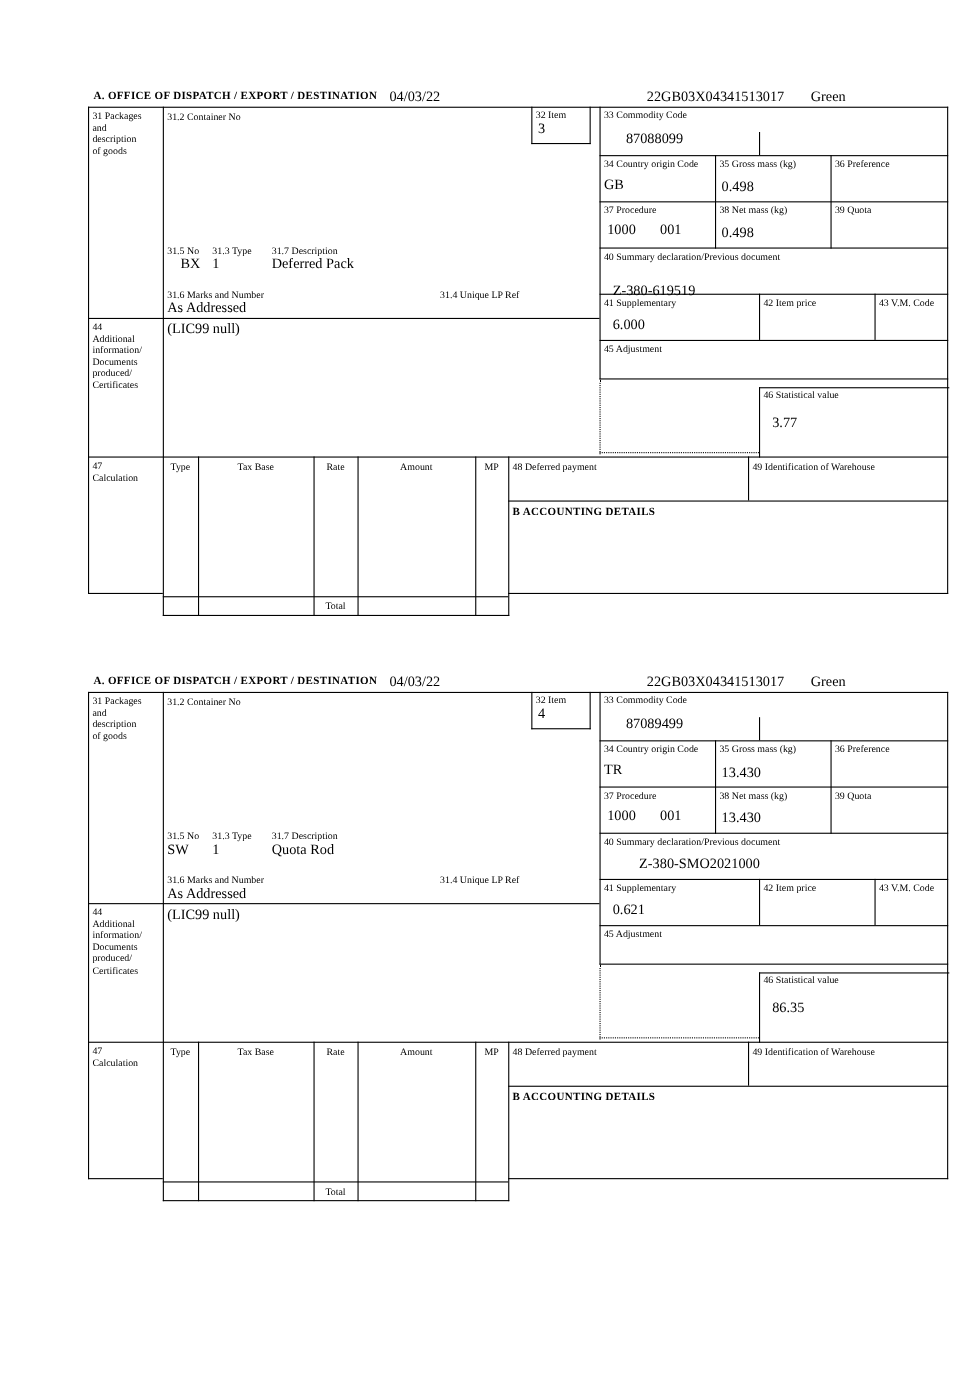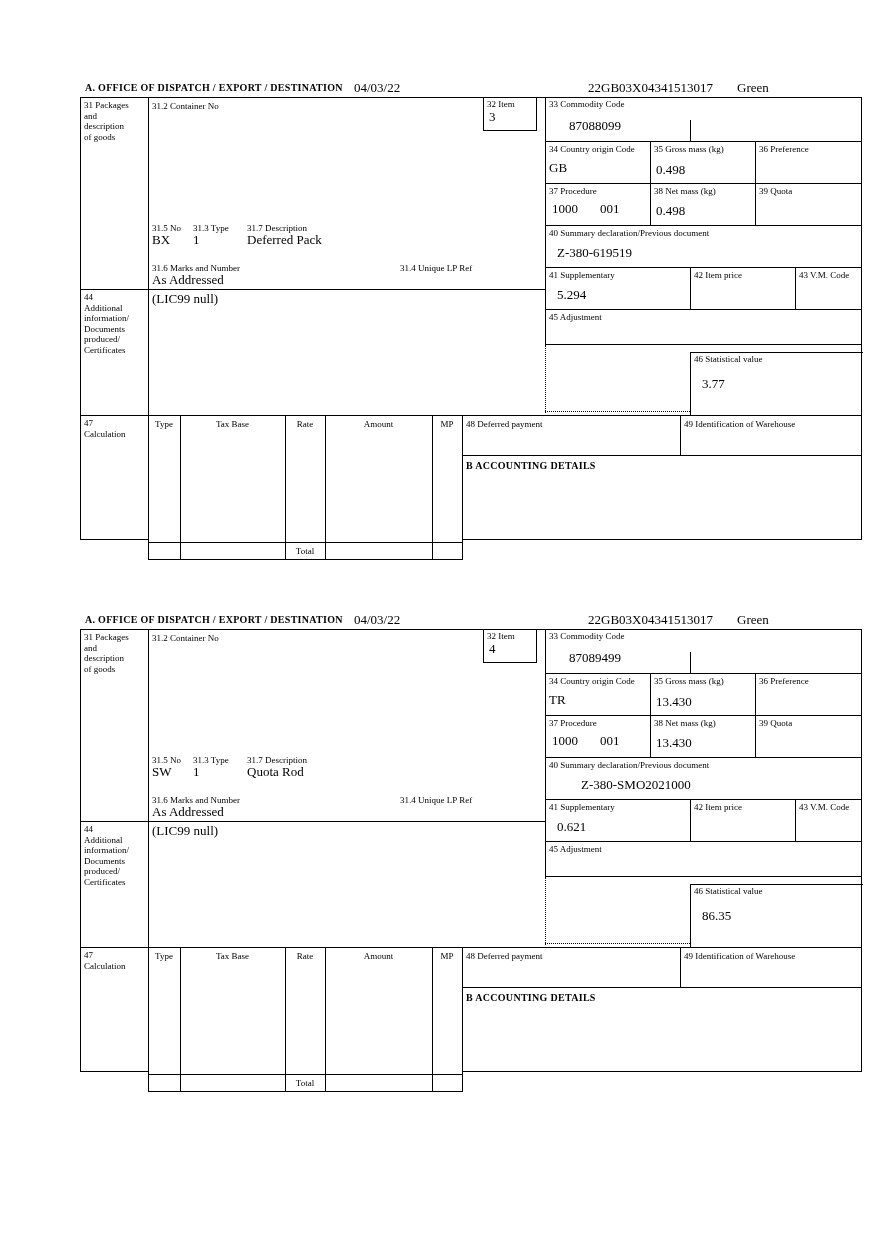--- a/index.html
+++ b/index.html
@@ -75,37 +75,37 @@
     <div class="a lbl" style="left:654px;top:64px">35 Gross mass (kg)</div>
     <div class="a val" style="left:656px;top:83px">0.498</div>
     <div class="a lbl" style="left:759px;top:64px">36 Preference</div>
     <div class="a lbl" style="left:549px;top:106px">37 Procedure</div>
     <div class="a val" style="left:552px;top:122px">1000</div>
     <div class="a val" style="left:600px;top:122px">001</div>
     <div class="a lbl" style="left:654px;top:106px">38 Net mass (kg)</div>
     <div class="a val" style="left:656px;top:124px">0.498</div>
     <div class="a lbl" style="left:759px;top:106px">39 Quota</div>
     <div class="a lbl" style="left:549px;top:148px">40 Summary declaration/Previous document</div>
-    <div class="a val" style="left:557px;top:166px">Z-380-619519</div>
+    <div class="a val" style="left:557px;top:177px">Z-380-619519</div>
 
     <div class="a lbl" style="left:152px;top:143px">31.5 No</div>
     <div class="a lbl" style="left:193px;top:143px">31.3 Type</div>
     <div class="a lbl" style="left:247px;top:143px">31.7 Description</div>
-    <div class="a val" style="left:152px;top:153px">BX</div>
+    <div class="a val" style="left:164px;top:153px">BX</div>
     <div class="a val" style="left:193px;top:153px">1</div>
     <div class="a val" style="left:247px;top:153px">Deferred Pack</div>
     <div class="a lbl" style="left:152px;top:183px">31.6 Marks and Number</div>
     <div class="a lbl" style="left:400px;top:183px">31.4 Unique LP Ref</div>
     <div class="a val" style="left:152px;top:193px">As Addressed</div>
     <div class="a hl" style="left:80px;top:209px;width:465px"></div>
 
     <div class="a lbl" style="left:549px;top:190px">41 Supplementary</div>
     <div class="a lbl" style="left:694px;top:190px">42 Item price</div>
     <div class="a lbl" style="left:799px;top:190px">43 V.M. Code</div>
-    <div class="a val" style="left:557px;top:208px">5.294</div>
+    <div class="a val" style="left:557px;top:208px">6.000</div>
 
     <div class="a lbl" style="left:84px;top:212px;width:60px">44
 Additional
 information/
 Documents
 produced/
 Certificates</div>
     <div class="a val" style="left:152px;top:212px">(LIC99 null)</div>
     <div class="a lbl" style="left:549px;top:232px">45 Adjustment</div>
     <div class="a lbl" style="left:694px;top:274px">46 Statistical value</div>

